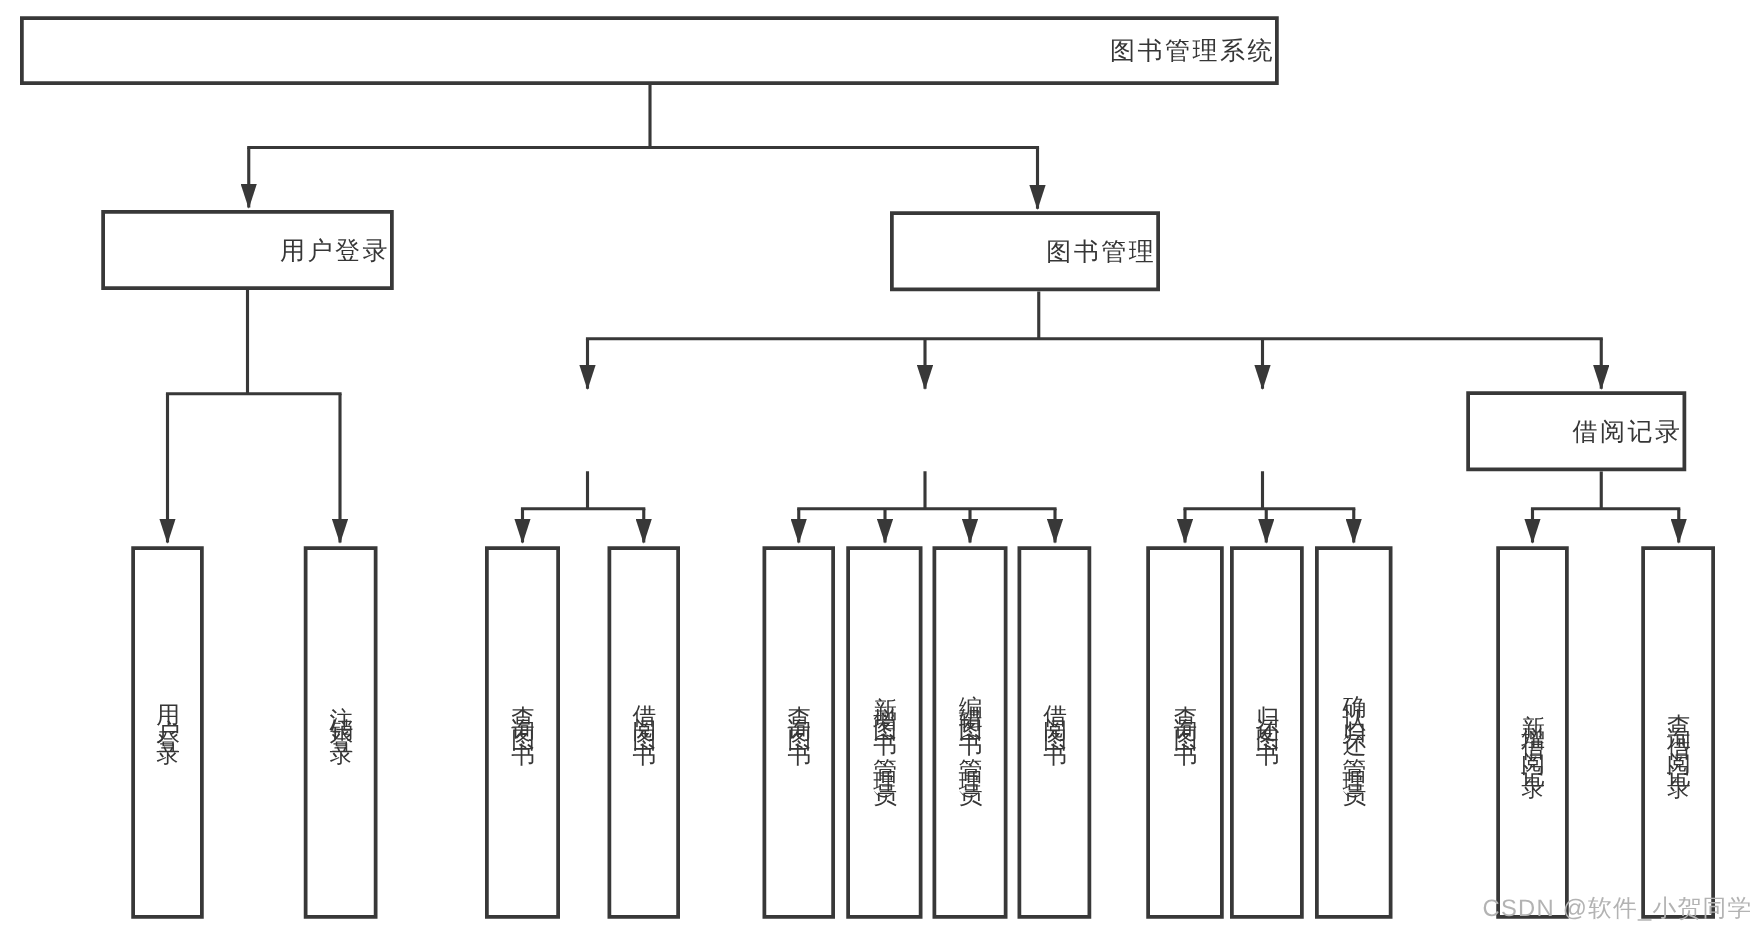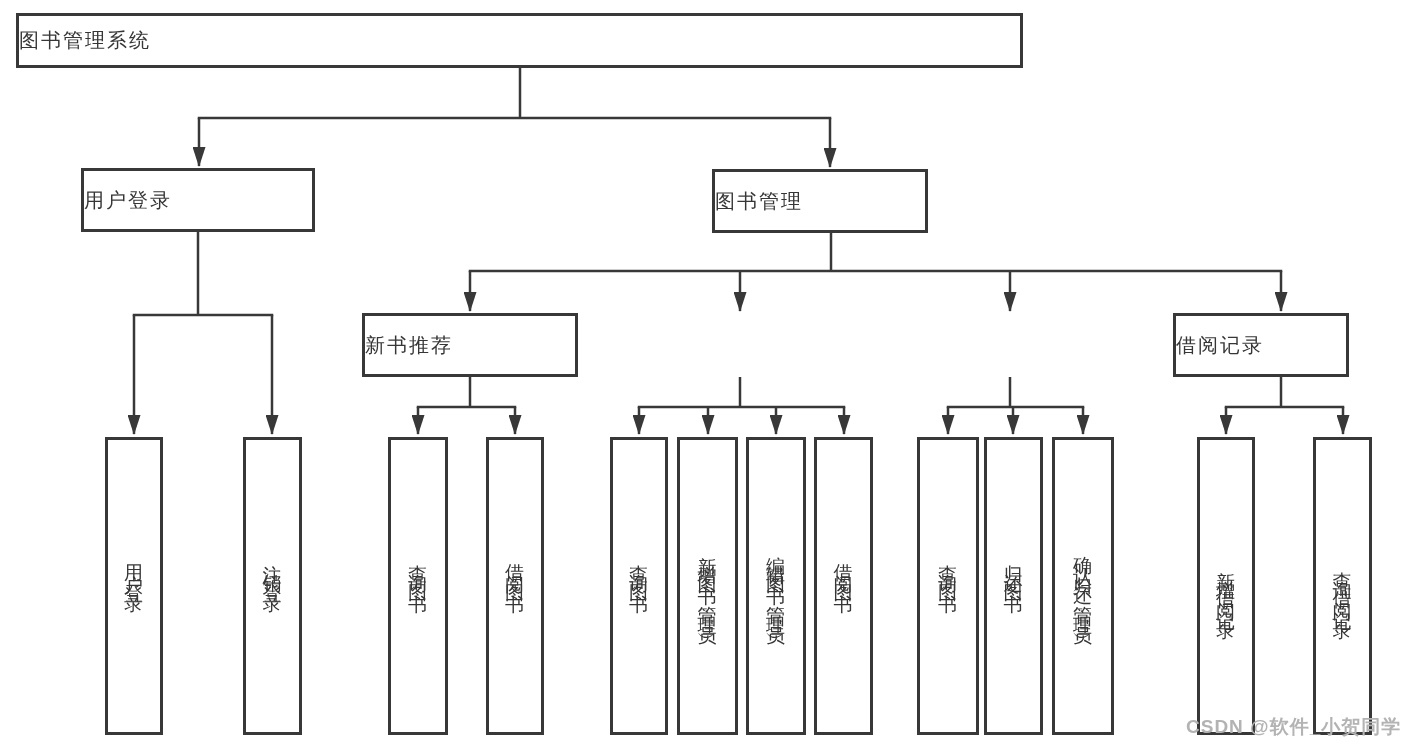--- a/index.html
+++ b/index.html
@@ -11,36 +11,36 @@
   html,body{margin:0;padding:0;background:var(--bg);}
   .canvas{
     position:relative;width:1405px;height:747px;background:var(--bg);
     font-family:"Liberation Sans","DejaVu Sans",sans-serif;overflow:hidden;
   }
   .connectors{position:absolute;left:0;top:0;width:1405px;height:747px;}
   .connectors line{stroke:var(--line);stroke-width:2.5;}
   .connectors line.h{stroke-linecap:square;}
   .node{
     position:absolute;box-sizing:border-box;border:3px solid var(--line);
-    background:#fff;display:flex;align-items:center;justify-content:flex-start;
+    background:#fff;display:flex;align-items:center;justify-content:flex-end;
     color:var(--text);font-size:20px;letter-spacing:2px;white-space:nowrap;
   }
   .leaf{
     position:absolute;box-sizing:border-box;border:3px solid var(--line);
     background:#fff;top:437px;height:298px;
     display:flex;align-items:center;justify-content:center;color:var(--text);
   }
   .leaf span{
     writing-mode:vertical-rl;text-orientation:mixed;
     font-size:19px;line-height:1;letter-spacing:10px;white-space:nowrap;
   }
   .leaf.short{padding-bottom:34px;}
   .watermark{
     position:absolute;left:1186px;top:714px;font-size:19px;
-    color:var(--watermark);letter-spacing:1px;white-space:nowrap;z-index:5;font-weight:bold;
+    color:var(--watermark);letter-spacing:1px;white-space:nowrap;z-index:5;
   }
 </style>
 </head>
 <body>
 
 <div class="canvas">
 
   <svg class="connectors" width="1405" height="747" viewBox="0 0 1405 747" xmlns="http://www.w3.org/2000/svg">
     <defs>
       <marker id="arrow" viewBox="0 0 20 13" refX="19" refY="6.5" markerWidth="20" markerHeight="13" markerUnits="userSpaceOnUse" orient="auto">
@@ -94,23 +94,20 @@
     <span>图书管理系统</span>
   </div>
 
   <div class="node" style="left:81px;top:168px;width:234px;height:64px">
     <span>用户登录</span>
   </div>
   <div class="node" style="left:712px;top:169px;width:216px;height:64px">
     <span>图书管理</span>
   </div>
 
-  <div class="node" style="left:362px;top:313px;width:216px;height:64px">
-    <span>新书推荐</span>
-  </div>
   <div class="node" style="left:1173px;top:313px;width:176px;height:64px">
     <span>借阅记录</span>
   </div>
 
   <div class="leaf short" style="left:105px;width:58px">
     <span>用户登录</span>
   </div>
   <div class="leaf short" style="left:243px;width:59px">
     <span>注销登录</span>
   </div>

